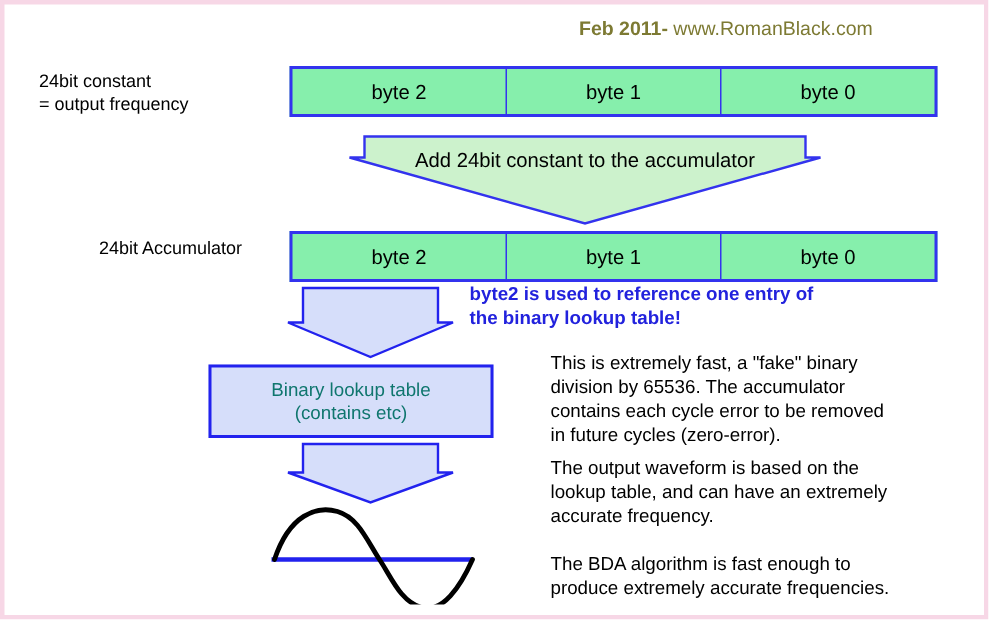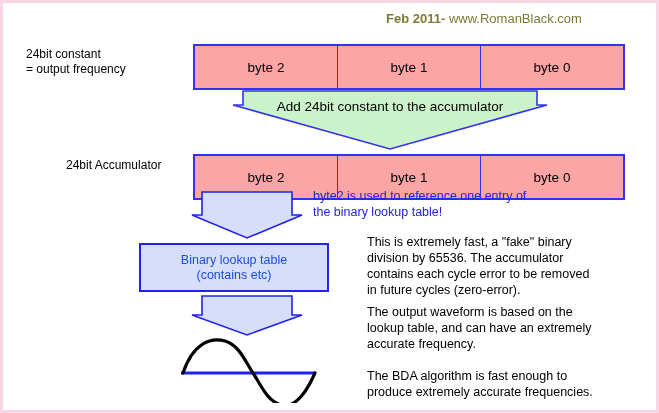--- a/index.html
+++ b/index.html
@@ -46,25 +46,25 @@
     line-height: 15px;
     white-space: pre-line;
   }
   #label-constant { left: 23px; top: 44px; }
   #label-accum    { left: 23px; top: 155px; margin-left: 40px; }
 
   
   .byte-row {
     left: 190px;
     width: 432px;
-    height: 46px;
+    height: 34px;
     display: flex;
     border: 2px solid #3333ee;
     box-sizing: border-box;
-    background: #fca5a5;
+    background: #86efac;
   }
   #byte-row-const { top: 41px; }
   #byte-row-accum { top: 151px; }
   .byte-cell {
     flex: 1 1 0;
     display: flex;
     align-items: center;
     justify-content: center;
     font-size: 13.5px;
     color: #000000;
@@ -80,37 +80,38 @@
     fill: #000000;
   }
 
   
   #blue-note {
     left: 310px; top: 186px;
     font-size: 12.5px;
     color: #2222dd;
     line-height: 15.5px;
     white-space: pre-line;
+    font-weight: bold;
   }
 
   
   #lookup-box {
     left: 136px; top: 240px;
     width: 190px; height: 49px;
     border: 2px solid #2222ee;
     background: #d6defa;
     box-sizing: border-box;
     display: flex;
     flex-direction: column;
     align-items: center;
     justify-content: center;
   }
   #lookup-box .ln {
     font-size: 12.5px;
-    color: #1d4ed8;
+    color: #0f766e;
     line-height: 15px;
     white-space: pre-line;
     text-align: right;
   }
 
   
   .para {
     left: 364px;
     font-size: 12.5px;
     color: #000000;

